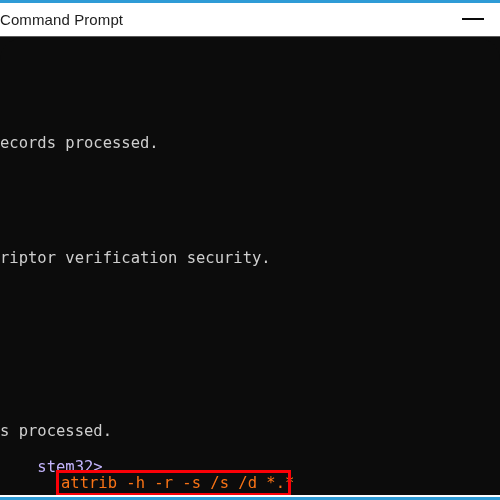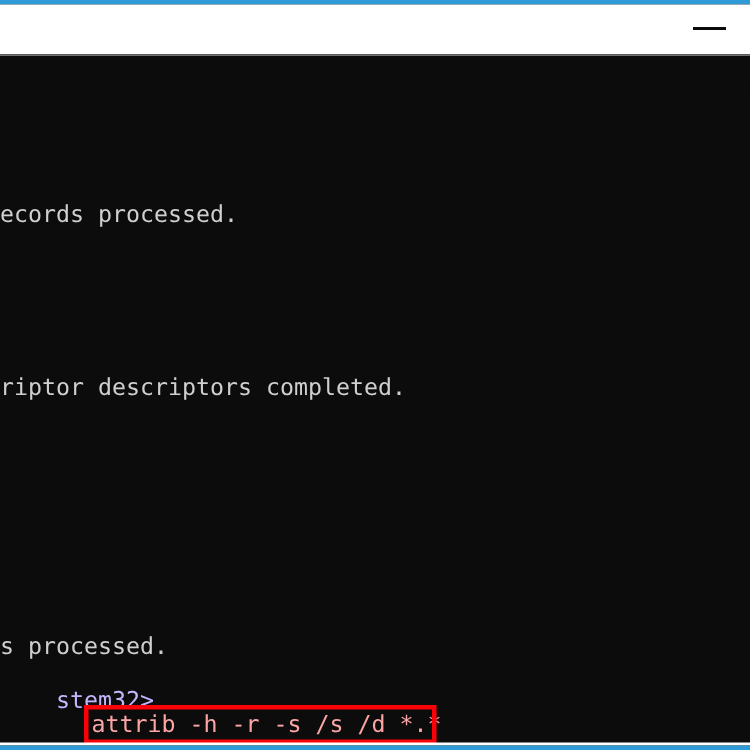--- a/index.html
+++ b/index.html
@@ -121,21 +121,21 @@
     box-sizing: border-box;
     pointer-events: none;
   }
   #command-text {
     position: absolute;
     left: 61px;
     top: 473px;
     font-family: "DejaVu Sans Mono", "Liberation Mono", monospace;
     font-size: 15.5px;
     line-height: 20px;
-    color: #fca5a5;
+    color: #f97316;
     white-space: pre;
   }
 
   
   #bottom-accent {
     position: absolute;
     bottom: 0; left: 0;
     width: 500px;
     height: 3px;
     background: #2e9bd6;
@@ -149,31 +149,32 @@
   }
 </style>
 </head>
 <body>
 
 <div id="window">
 
   <div id="titlebar-accent"></div>
 
   <div id="titlebar">
+    <div id="titlebar-title">Command Prompt</div>
     <div id="minimize-button">
       <div id="minimize-glyph"></div>
     </div>
   </div>
 
   <div id="terminal">
     <div id="term-lines">
       <div class="pad-top"></div>
       <div class="term-line">ecords processed.</div>
       <div class="term-line"></div>
-      <div class="term-line">riptor descriptors completed.</div>
+      <div class="term-line">riptor verification security.</div>
       <div class="term-line"></div>
       <div class="term-line"></div>
       <div class="term-line">s processed.</div>
       
       
       
       
       
       
       

